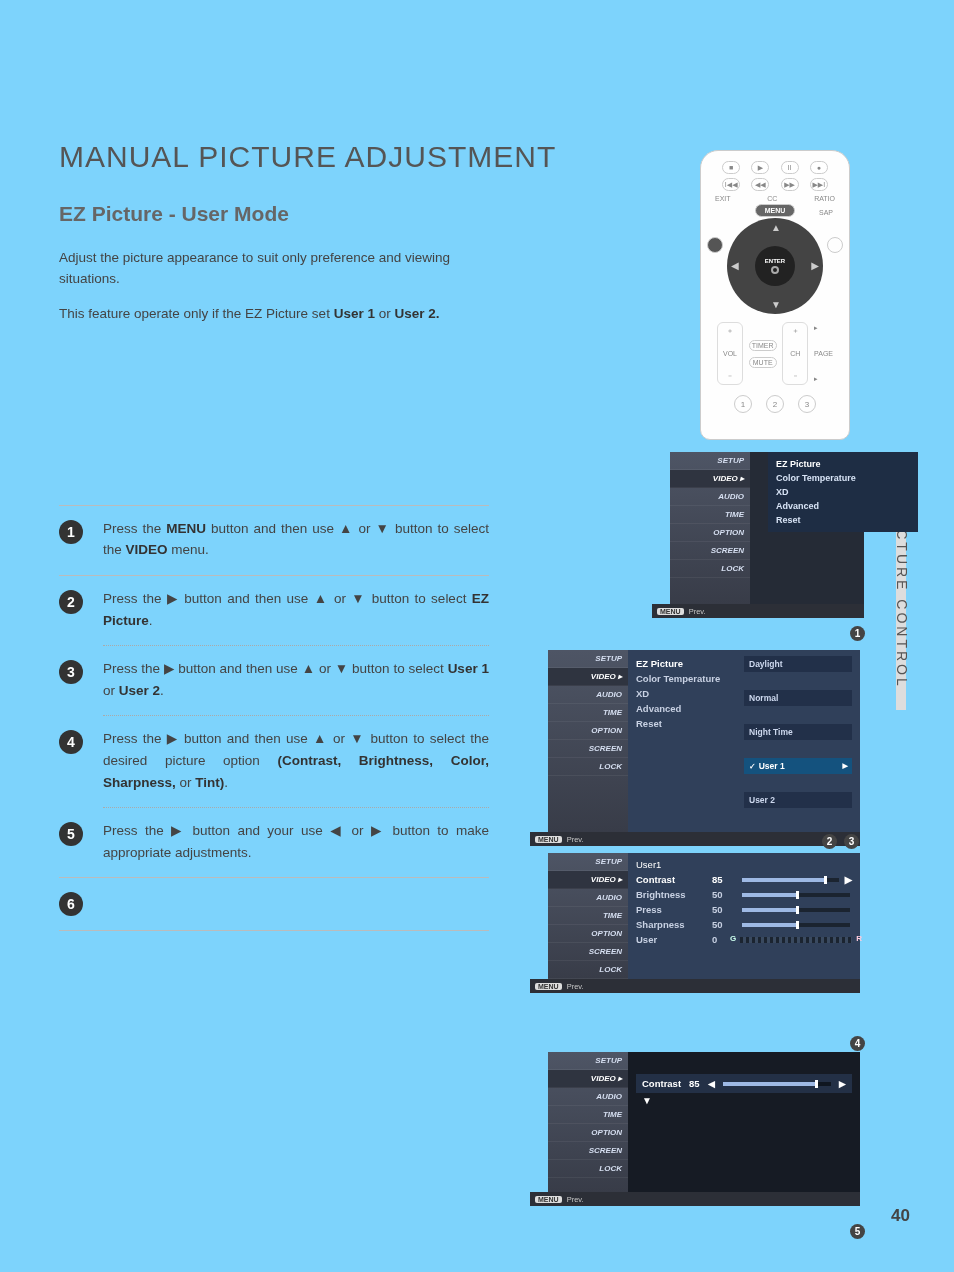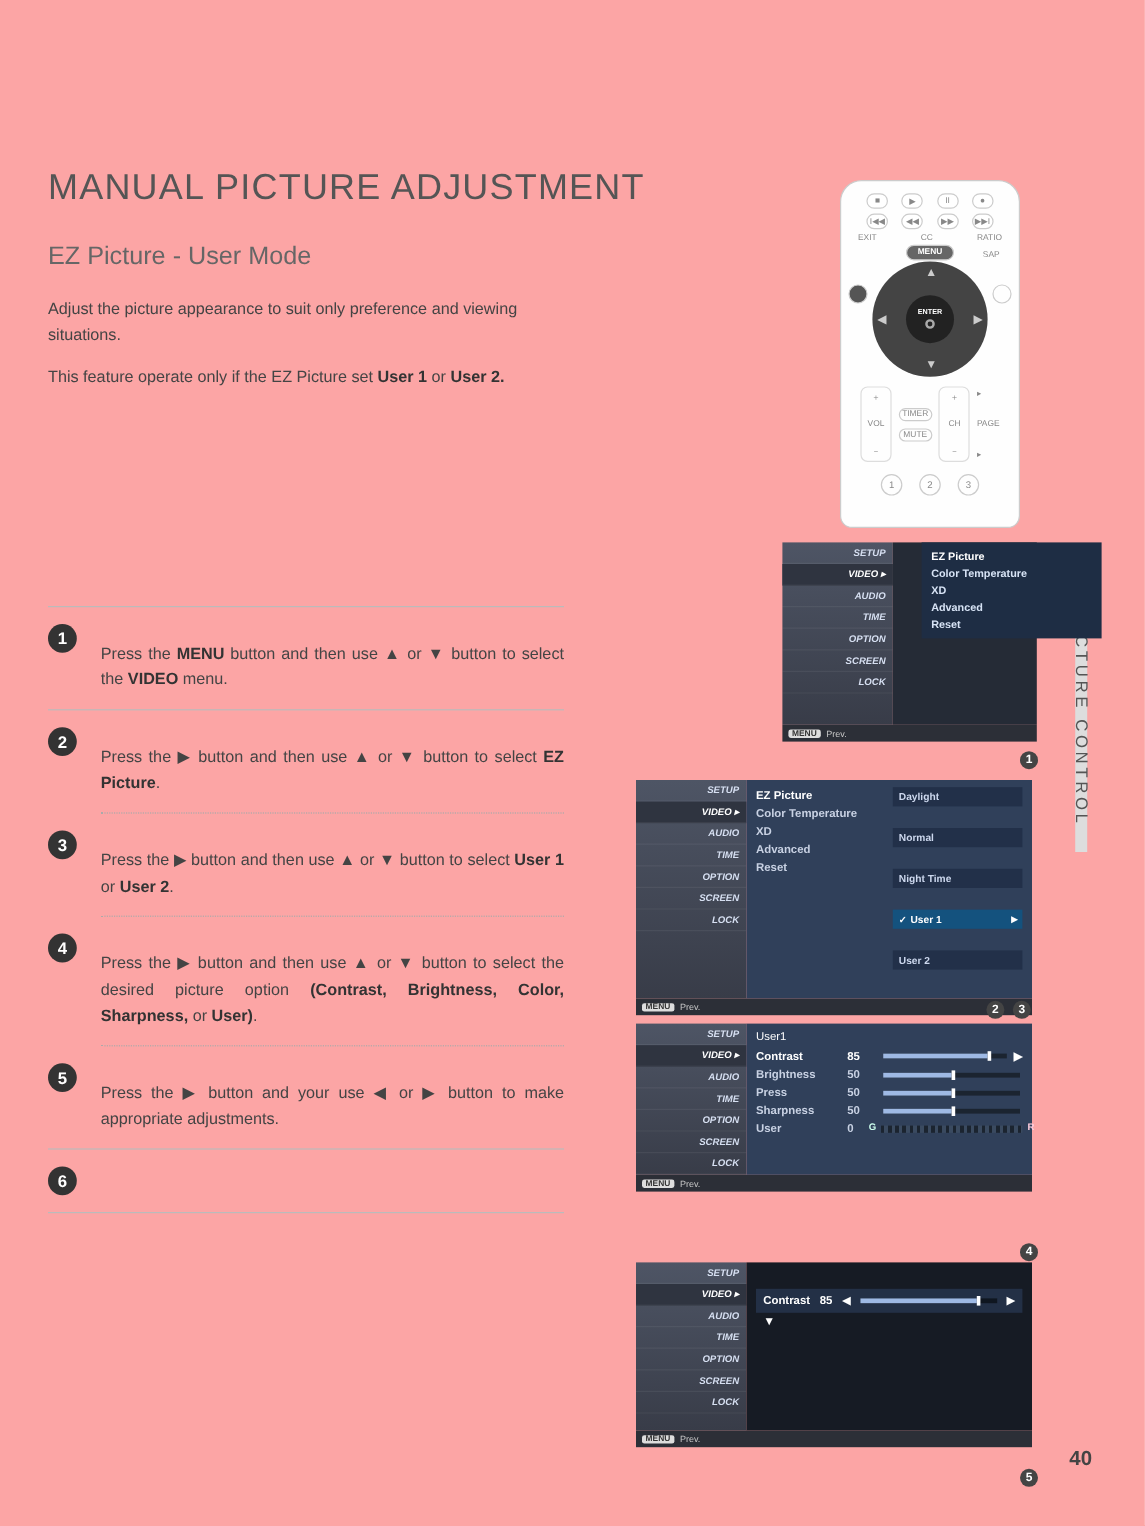--- a/index.html
+++ b/index.html
@@ -5,33 +5,33 @@
   * { box-sizing: border-box; }
   body {
     margin: 0;
     font-family: Arial, Helvetica, sans-serif;
     background: #fff;
   }
   .page {
     width: 954px;
     height: 1272px;
     position: relative;
-    background: #fca5a5;
-    padding: 140px 60px 60px 40px;
+    background: #7dd3fc;
+    padding: 140px 60px 60px 59px;
   }
   h1 {
     font-size: 30px;
     font-weight: 500;
     letter-spacing: 1px;
     color: #555;
     margin: 0 0 28px 0;
   }
   h2 {
     font-size: 21px;
-    font-weight: 400;
+    font-weight: 700;
     color: #666;
     margin: 0 0 22px 0;
   }
   .intro {
     font-size: 13.5px;
     color: #444;
     line-height: 1.55;
     max-width: 430px;
     margin-bottom: 14px;
   }
@@ -59,21 +59,20 @@
     align-items: center;
     justify-content: center;
     margin-top: 2px;
   }
   .step-text {
     font-size: 13.5px;
     color: #444;
     line-height: 1.6;
     text-align: justify;
     flex: 1;
-    margin-top: 16px;
   }
   .step-text .b { font-weight: 700; color:#333; }
 
   
   .side-tab {
     position: absolute;
     right: 44px;
     top: 510px;
     writing-mode: vertical-rl;
     font-size: 14px;
@@ -145,22 +144,23 @@
     position: absolute;
     width: 330px;
     font-size: 9.5px;
     color: #fff;
   }
   .osd1 { left: 652px; top: 452px; width: 212px; }
   .osd2, .osd3, .osd4 { left: 530px; }
   .osd2 { top: 650px; } .osd3 { top: 853px; } .osd4 { top: 1052px; }
   .osd .body { display:flex; }
   .osd .sidebar {
-    width: 92px;
+    width: 80px;
     background: linear-gradient(#4e5565,#383c48);
+    margin-left: 18px;
   }
   .osd .sidebar .sitem {
     height: 18px; display:flex; align-items:center; justify-content:flex-end;
     padding-right:6px; font-size:8px; font-style:italic; font-weight:700; color:#d6dff1;
     border-bottom:1px solid rgba(255,255,255,0.06);
   }
   .osd .sidebar .sitem.sel { background:#2f3440; color:#fff; }
   .osd .main {
     flex:1; background:#30405a; min-height:118px; padding:6px 8px;
   }
@@ -245,21 +245,21 @@
     <div class="step">
       <div class="circ-num">3</div>
       <div class="step-text">
         <span>Press the ▶ button and then use ▲ or ▼ button to select </span><span class="b">User 1</span><span> or </span><span class="b">User 2</span><span>.</span>
       </div>
     </div>
     <div class="hr-dotted"></div>
     <div class="step">
       <div class="circ-num">4</div>
       <div class="step-text">
-        <span>Press the ▶ button and then use ▲ or ▼ button to select the desired picture option </span><span class="b">(Contrast, Brightness, Color, Sharpness,</span><span> or </span><span class="b">User)</span><span>.</span>
+        <span>Press the ▶ button and then use ▲ or ▼ button to select the desired picture option </span><span class="b">(Contrast, Brightness, Color, Sharpness,</span><span> or </span><span class="b">Tint)</span><span>.</span>
       </div>
     </div>
     <div class="hr-dotted"></div>
     <div class="step">
       <div class="circ-num">5</div>
       <div class="step-text"><span>Press the ▶ button and your use ◀ or ▶ button to make appropriate adjustments.</span></div>
     </div>
     <div class="hr-solid"></div>
     <div class="step">
       <div class="circ-num">6</div>

